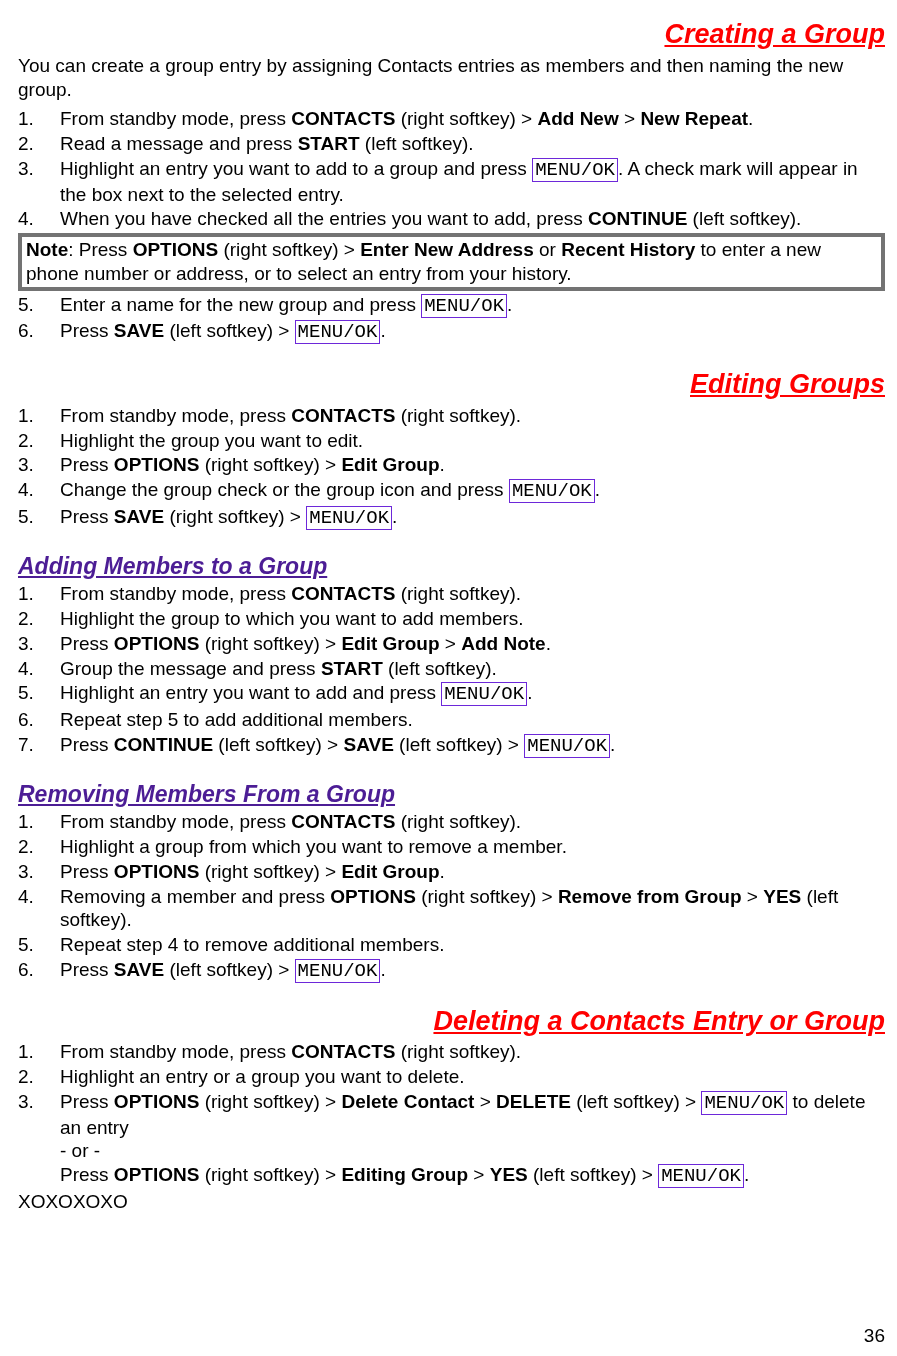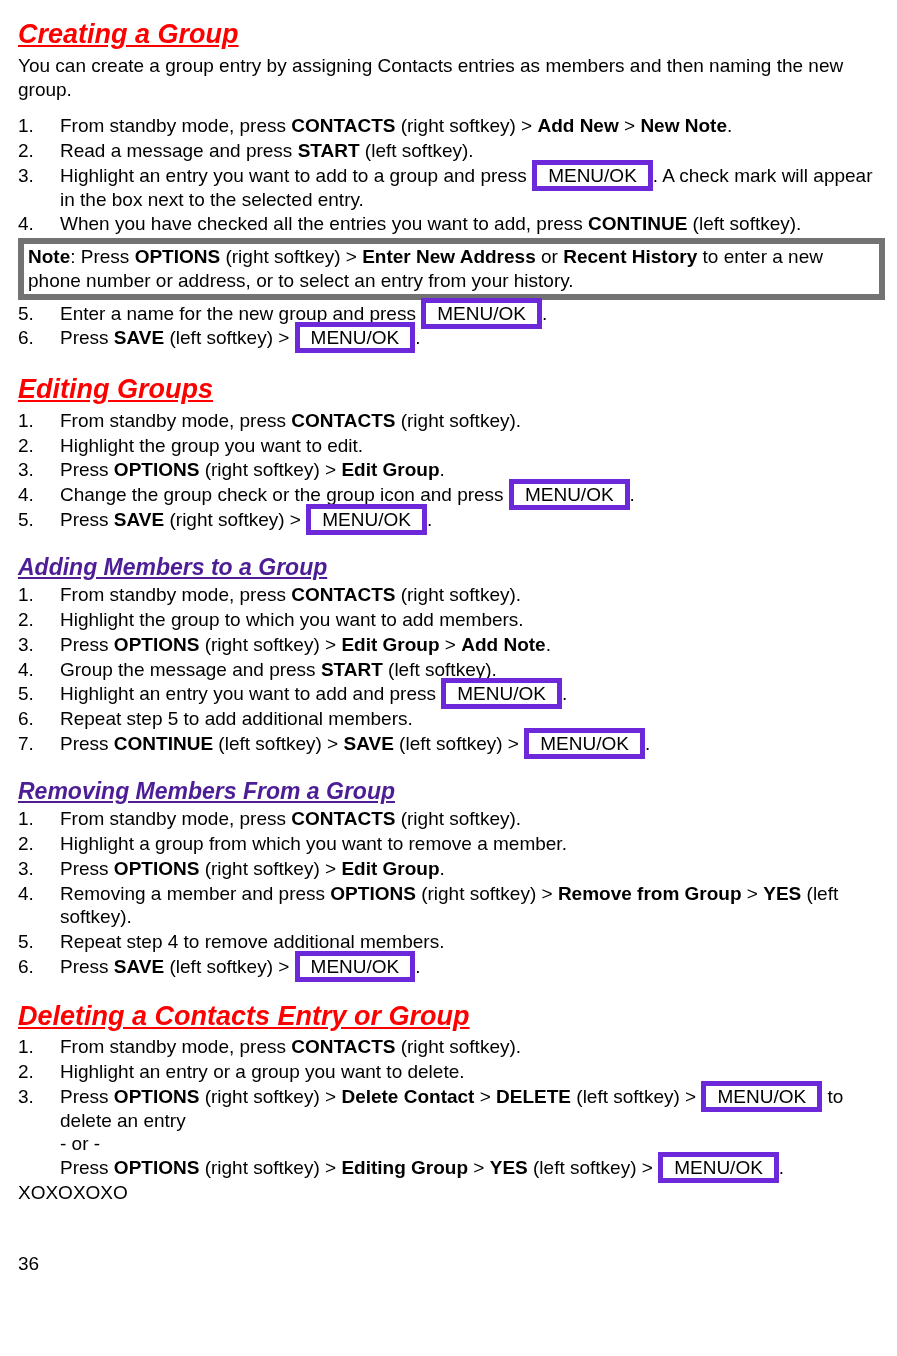--- a/index.html
+++ b/index.html
@@ -13,74 +13,76 @@
     color: #000;
   }
   .section-title-major {
     font-family: Arial, Helvetica, sans-serif;
     font-weight: bold;
     font-style: italic;
     text-decoration: underline;
     color: #ff0000;
     font-size: 27px;
     margin: 0 0 2px 0;
+    text-align: right;
   }
   .section-title-minor {
     font-family: Arial, Helvetica, sans-serif;
     font-weight: bold;
     font-style: italic;
     text-decoration: underline;
     color: #4c1d95;
     font-size: 23px;
     margin: 0 0 2px 0;
   }
-  p { margin: 0 0 13px 0; }
+  p { margin: 0 0 6px 0; }
   ol {
     list-style: none;
     padding: 0;
     margin: 0;
   }
   ol > li {
     display: flex;
     margin: 0 0 1px 0;
   }
   .num {
     flex: 0 0 42px;
   }
   .content { flex: 1; }
   .b { font-weight: bold; }
   .key {
-    border: 5px solid #6d28d9;
-    padding: 0 11px;
+    border: 1px solid #6d28d9;
+    padding: 0 2px;
+    font-family: Liberation Mono, monospace;
   }
   .note-box {
-    border: 6px solid #737373;
+    border: 4px solid #737373;
     padding: 1px 4px 1px 4px;
     margin: 2px 0 2px 0;
   }
   .spacer { height: 22px; }
   .spacer-sm { height: 20px; }
   .page-num {
-    text-align: left;
-    margin-top: 47px;
+    text-align: right;
+    margin-top: 110px;
     font-size: 19px;
   }
 </style>
 </head>
 <body>
 
 
 
 
 <div class="section-title-major">Creating a Group</div>
 <p>You can create a group entry by assigning Contacts entries as members and then naming the new group.</p>
 <ol>
   <li>
       <span class="num">1.</span>
-      <span class="content"><span>From standby mode, press </span><span class="b">CONTACTS</span><span> (right softkey) &gt; </span><span class="b">Add New</span><span> &gt; </span><span class="b">New Note</span><span>.</span></span>
+      <span class="content"><span>From standby mode, press </span><span class="b">CONTACTS</span><span> (right softkey) &gt; </span><span class="b">Add New</span><span> &gt; </span><span class="b">New Repeat</span><span>.</span></span>
     </li>
   <li>
       <span class="num">2.</span>
       <span class="content"><span>Read a message and press </span><span class="b">START</span><span> (left softkey).</span></span>
     </li>
   <li>
       <span class="num">3.</span>
       <span class="content"><span>Highlight an entry you want to add to a group and press </span><span class="key">MENU/OK</span><span>. A check mark will appear in the box next to the selected entry.</span></span>
     </li>
   <li>

